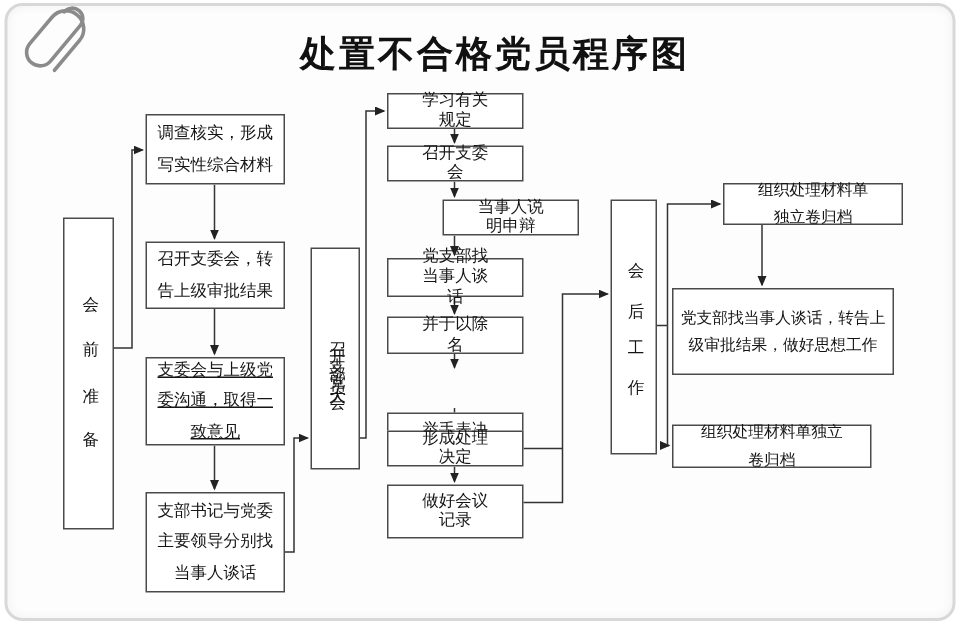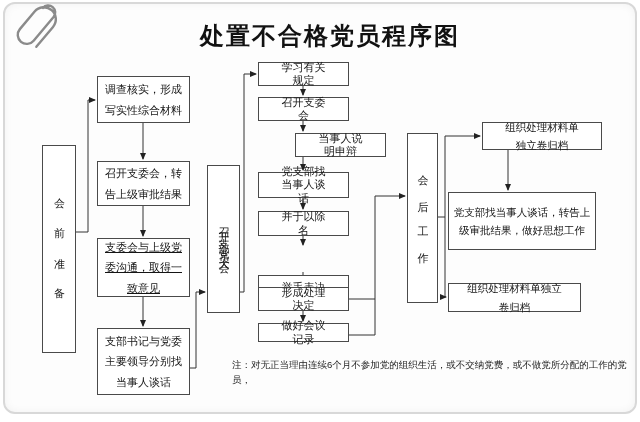--- a/index.html
+++ b/index.html
@@ -114,21 +114,20 @@
 <div class="box" style="left:97px;top:238px;width:93px;height:59px;text-decoration:underline;">支委会与上级党委沟通，取得一致意见</div>
 <div class="box" style="left:97px;top:328px;width:93px;height:67px;">支部书记与党委主要领导分别找当事人谈话</div>
 
 <div class="box mbox" style="left:258px;top:62px;width:91px;height:24px;">学习有关规定</div>
 <div class="box mbox" style="left:258px;top:97px;width:91px;height:24px;">召开支委会</div>
 <div class="box mbox" style="left:258px;top:133px;width:91px;height:24px;margin-left:37px;">当事人说明申辩</div>
 <div class="box mbox" style="left:258px;top:172px;width:91px;height:26px;">党支部找当事人谈话</div>
 <div class="box mbox" style="left:258px;top:211px;width:91px;height:25px;">并于以除名</div>
 <div class="box mbox" style="left:258px;top:247px;width:91px;height:25px;margin-top:28px;">举手表决</div>
 <div class="box mbox" style="left:258px;top:287px;width:91px;height:24px;">形成处理决定</div>
-<div class="box mbox" style="left:258px;top:323px;width:91px;height:19px;">做好会议记录</div>
+<div class="box mbox" style="left:258px;top:323px;width:91px;height:36px;">做好会议记录</div>
 
 <div class="box mbox rbox" style="left:482px;top:122px;width:120px;height:28px;">组织处理材料单独立卷归档</div>
 <div class="box rbox" style="left:448px;top:192px;width:148px;height:58px;">党支部找当事人谈话，转告上级审批结果，做好思想工作</div>
 <div class="box mbox rbox" style="left:448px;top:283px;width:133px;height:29px;">组织处理材料单独立卷归档</div>
 
 <div class="note">
-  <div class="l1">注：对无正当理由连续6个月不参加党的组织生活，或不交纳党费，或不做党所分配的工作的党员，</div>
 </div>
 
 </body></html>

